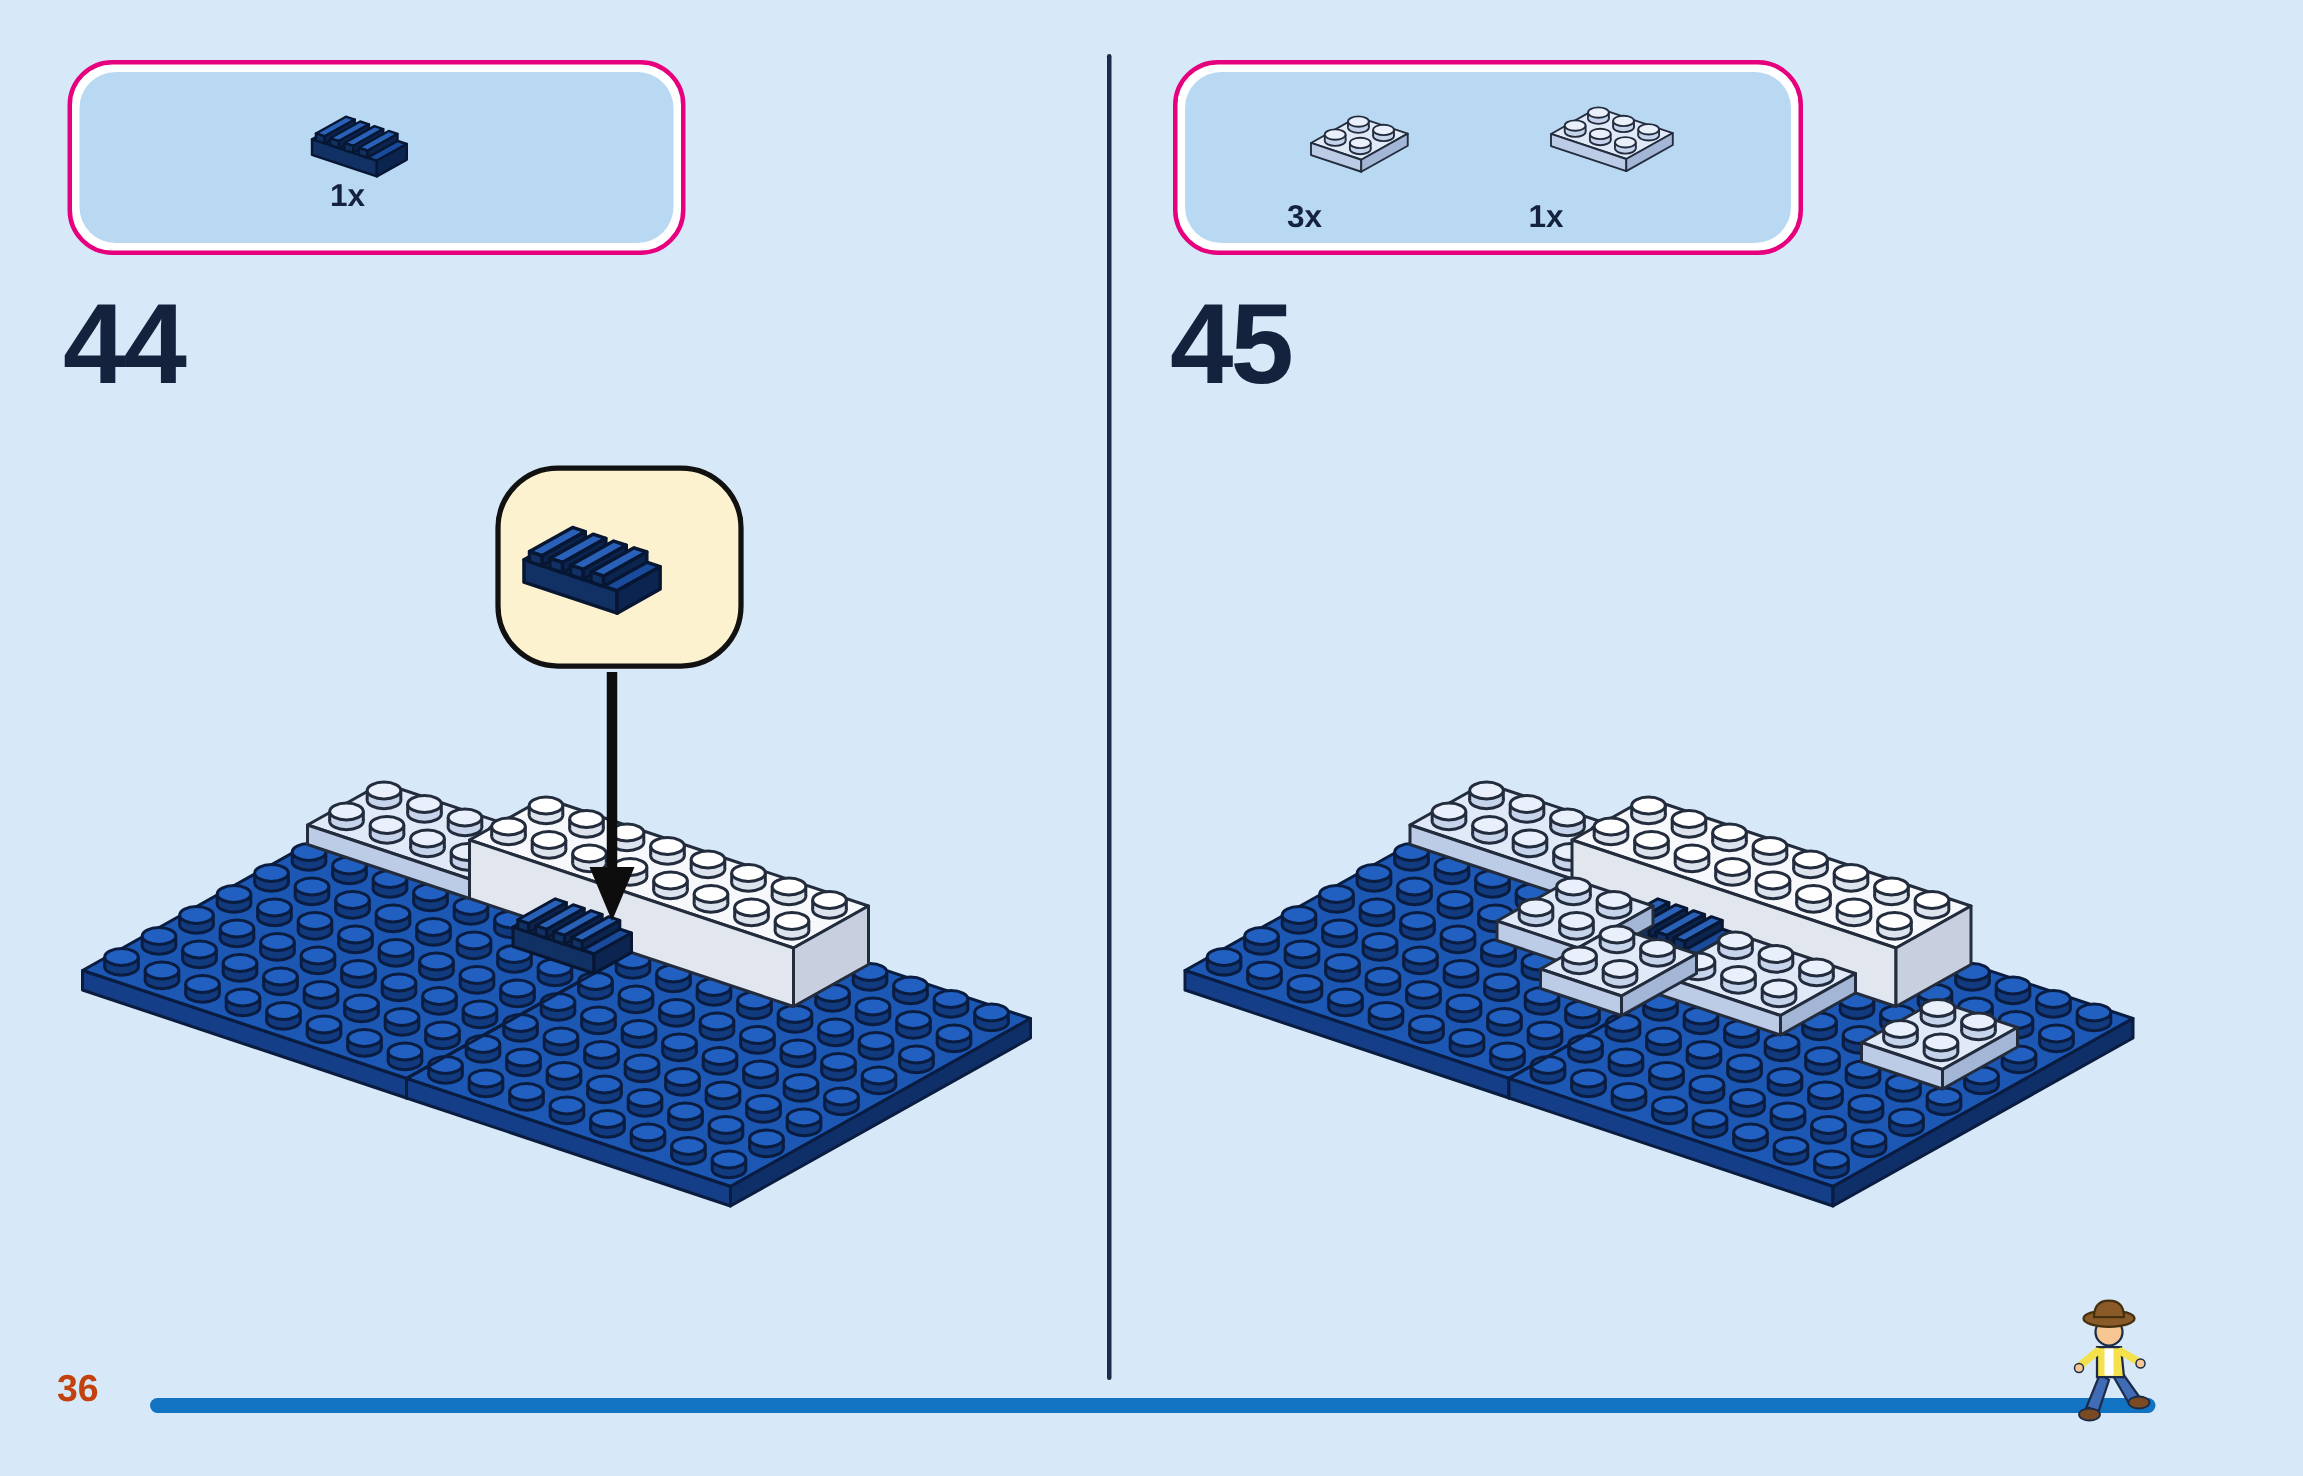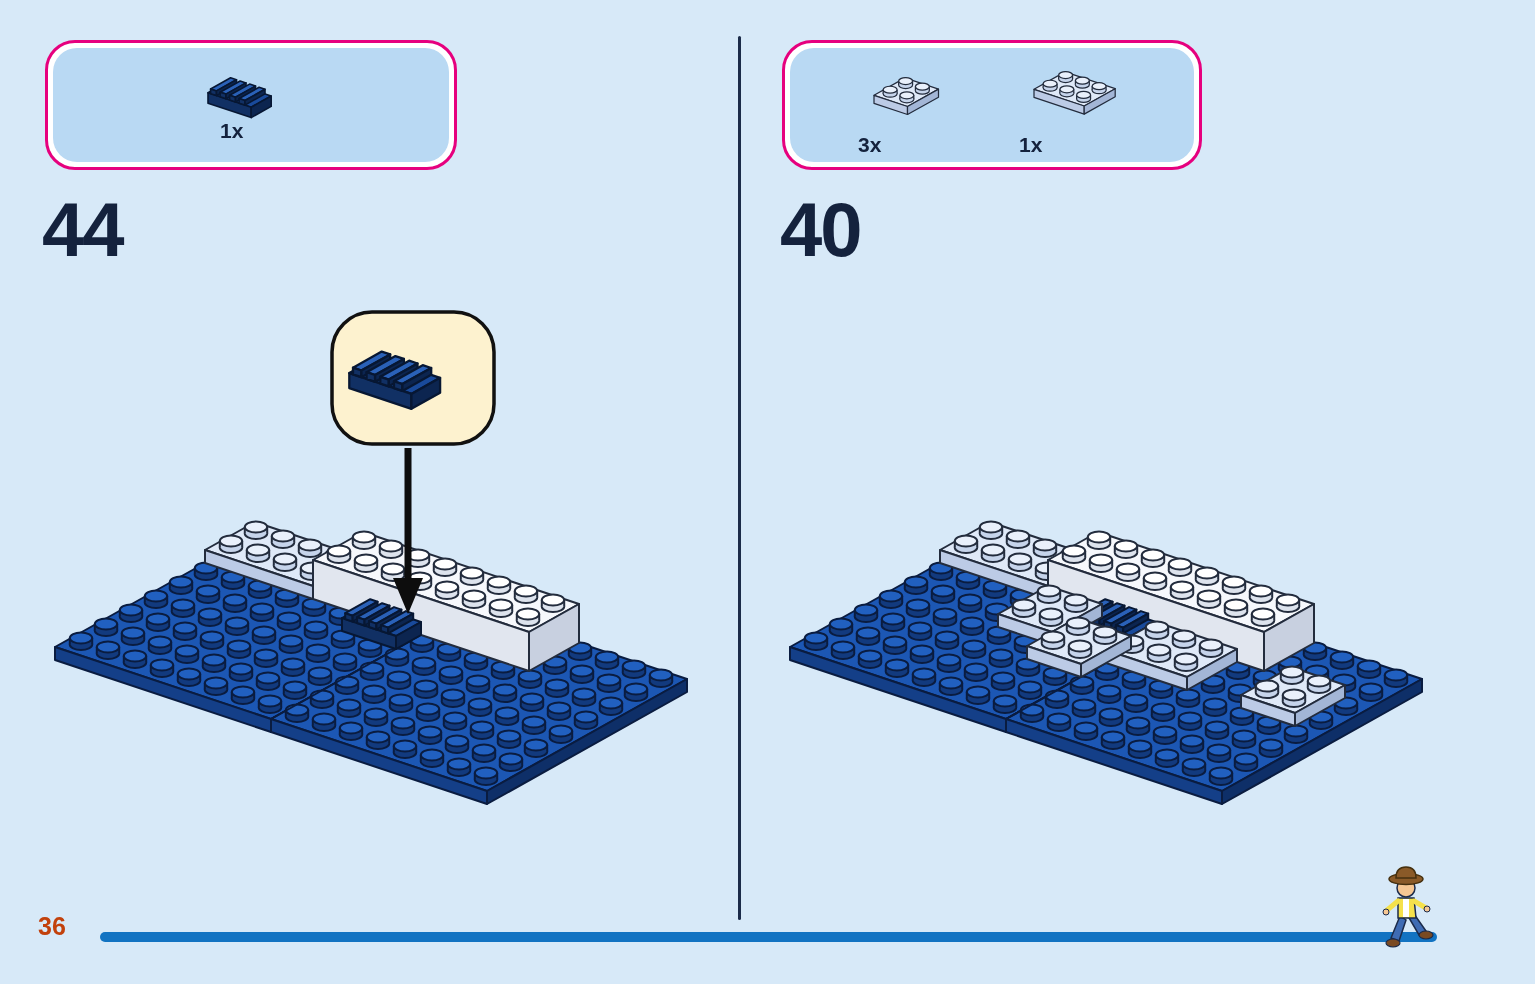--- a/index.html
+++ b/index.html
@@ -77,21 +77,21 @@
     </div>
     <div class="step-number n44">44</div>
   </section>
 
   <section>
     <div class="parts-box parts-right">
       <div class="parts-fill"></div>
       <span class="count c45a">3x</span>
       <span class="count c45b">1x</span>
     </div>
-    <div class="step-number n45">40</div>
+    <div class="step-number n45">45</div>
   </section>
 
   <div class="divider"></div>
 
   <div class="page-number">36</div>
   <div class="progress-bar"></div>
 
   <svg id="overlay" width="1535" height="984" viewBox="0 0 1535 984">
       <g>
         <rect x="332" y="312" width="162" height="132" rx="40" fill="#fdf2cf" stroke="#111111" stroke-width="3.5"></rect>

